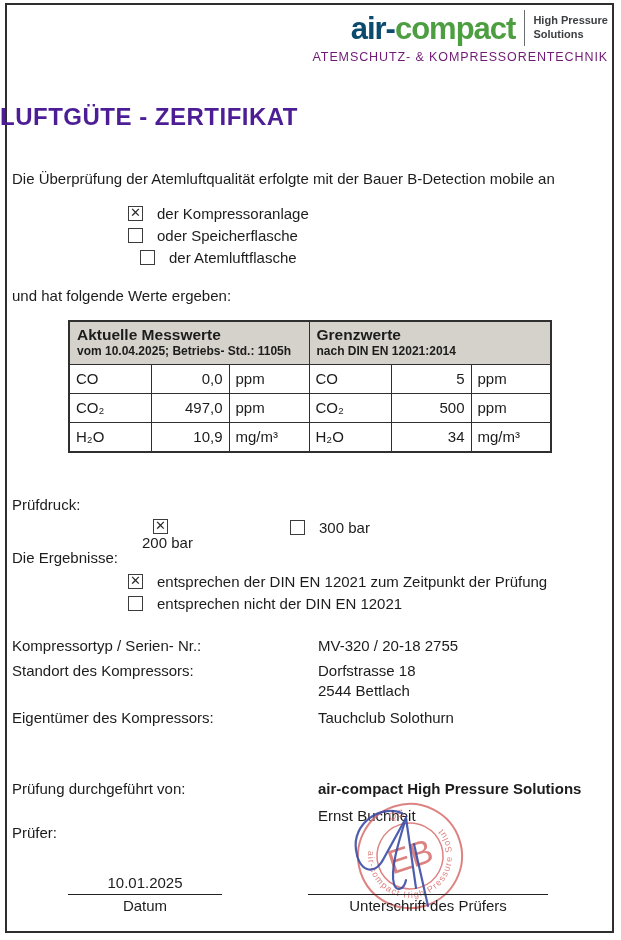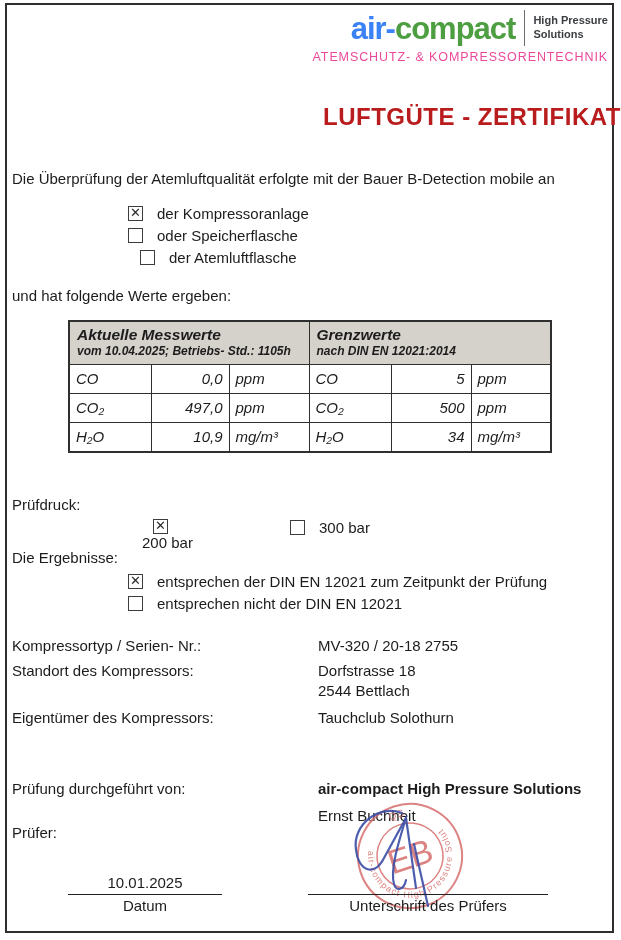--- a/index.html
+++ b/index.html
@@ -11,49 +11,49 @@
   .page-border{
     position:absolute;left:5px;top:3px;width:605px;height:926px;
     border:2px solid #2e2e2e;pointer-events:none;
   }
   .abs{position:absolute;}
 
   
   .logo{position:absolute;top:10px;right:13px;display:flex;flex-direction:column;align-items:flex-end;}
   .logo-row{display:flex;align-items:center;}
   .brand{font-size:31px;font-weight:bold;letter-spacing:-1px;line-height:1;}
-  .brand .air{color:#3b82f6;}
+  .brand .air{color:#0c4a6e;}
   .brand .compact{color:#4c9e40;}
   .logo-div{width:0;border-left:1px solid #6a6d6f;height:36px;margin:0 8px 0 9px;}
   .tagline{font-size:11px;font-weight:bold;color:#3d4043;line-height:1.25;}
-  .logo-sub{font-size:12.5px;letter-spacing:.9px;color:#ec4899;margin-top:4px;white-space:nowrap;}
+  .logo-sub{font-size:12.5px;letter-spacing:.9px;color:#701a75;margin-top:4px;white-space:nowrap;}
 
   .title{
-    position:absolute;left:0;top:103px;width:100%;text-align:right;
-    font-size:24px;font-weight:bold;color:#b91c1c;letter-spacing:.5px;
+    position:absolute;left:0;top:103px;width:100%;text-align:left;
+    font-size:24px;font-weight:bold;color:#4c1d95;letter-spacing:.5px;
   }
 
   .bodytext{font-size:15px;color:#1c1c1c;white-space:nowrap;}
 
   
   .opt{position:absolute;display:flex;align-items:center;}
   .checkbox{
     width:13px;height:13px;border:1.5px solid #3c3c3c;display:inline-block;
     position:relative;background:#fff;flex:0 0 auto;
   }
   .checkbox.checked::before{
     content:"\2715";position:absolute;left:-1px;top:-2px;width:15px;height:15px;
     font-size:13px;line-height:15px;text-align:center;color:#2c2c2c;
   }
   .opt .lbl{margin-left:14px;white-space:nowrap;}
 
   
   table.meas{
     position:absolute;left:68px;top:320px;border-collapse:collapse;
-    table-layout:fixed;width:482px;font-size:15px;font-style:italic;
+    table-layout:fixed;width:482px;font-size:15px;
   }
   table.meas td,table.meas th{border:1px solid #2f2f2f;padding:2px 6px;overflow:hidden;}
   table.meas{border:2px solid #2f2f2f;}
   table.meas th{
     background:#d5d1cb;text-align:left;vertical-align:top;padding:3px 7px 4px 7px;
   }
   th .h-title{font-size:15.5px;font-weight:bold;display:block;line-height:1.25;}
   th .h-sub{font-size:12px;font-weight:bold;display:block;line-height:1.3;}
   td.param{text-align:left;height:24px;}
   td.val{text-align:right;padding-right:9px;}

